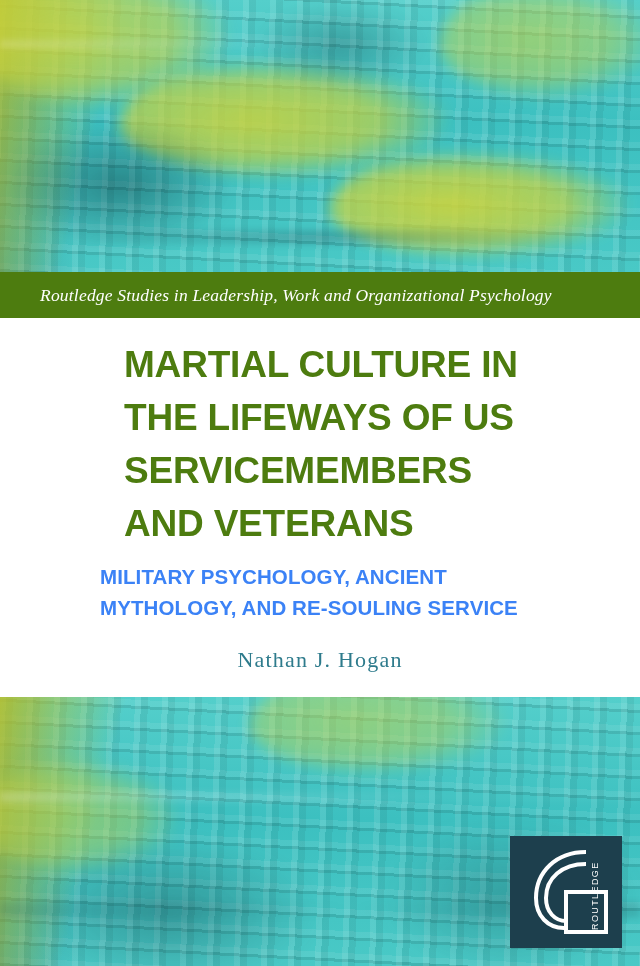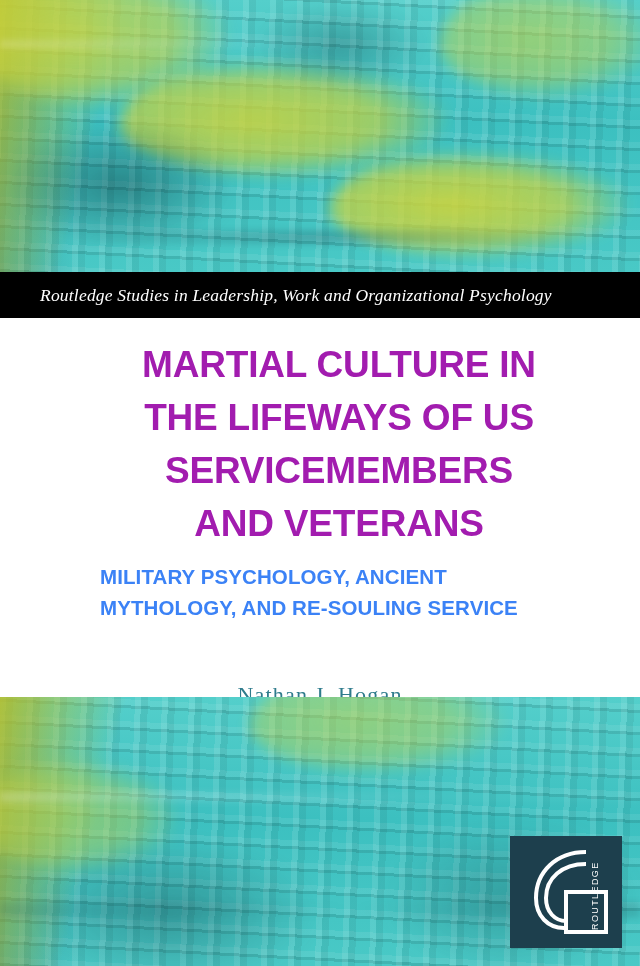--- a/index.html
+++ b/index.html
@@ -68,21 +68,21 @@
     position: absolute;
     filter: blur(3px);
     opacity: 0.5;
   }
 
   
   .series-bar {
     position: absolute;
     left: 0; top: 272px;
     width: 640px; height: 46px;
-    background: #000000;
+    background: #4d7c0f;
     display: flex;
     align-items: center;
   }
   .series-text {
     color: #ffffff;
     font-family: "Liberation Serif", serif;
     font-style: italic;
     font-size: 17.5px;
     letter-spacing: 0.2px;
     padding-left: 40px;
@@ -94,28 +94,27 @@
     position: absolute;
     left: 0; top: 318px;
     width: 640px; height: 379px;
     background: #ffffff;
   }
   .main-title {
     position: absolute;
     left: 124px;
     top: 20px;
     width: 430px;
-    color: #a21caf;
+    color: #4d7c0f;
     font-family: "Liberation Sans", sans-serif;
     font-weight: bold;
     font-size: 37px;
     line-height: 53px;
     letter-spacing: -0.2px;
     text-transform: uppercase;
-    text-align: center;
   }
   .subtitle {
     position: absolute;
     left: 100px;
     top: 243px;
     width: 470px;
     color: #3b82f6;
     font-family: "Liberation Sans", sans-serif;
     font-weight: bold;
     font-size: 20.5px;
@@ -126,21 +125,20 @@
   .author {
     position: absolute;
     left: 0;
     top: 329px;
     width: 640px;
     text-align: center;
     color: #2e7b8c;
     font-family: "Liberation Serif", serif;
     font-size: 22px;
     letter-spacing: 1.2px;
-    margin-top: 35px;
   }
 
   
   .logo-box {
     position: absolute;
     right: 18px;
     bottom: 18px;
     width: 112px;
     height: 112px;
     background: #1d3f4d;

